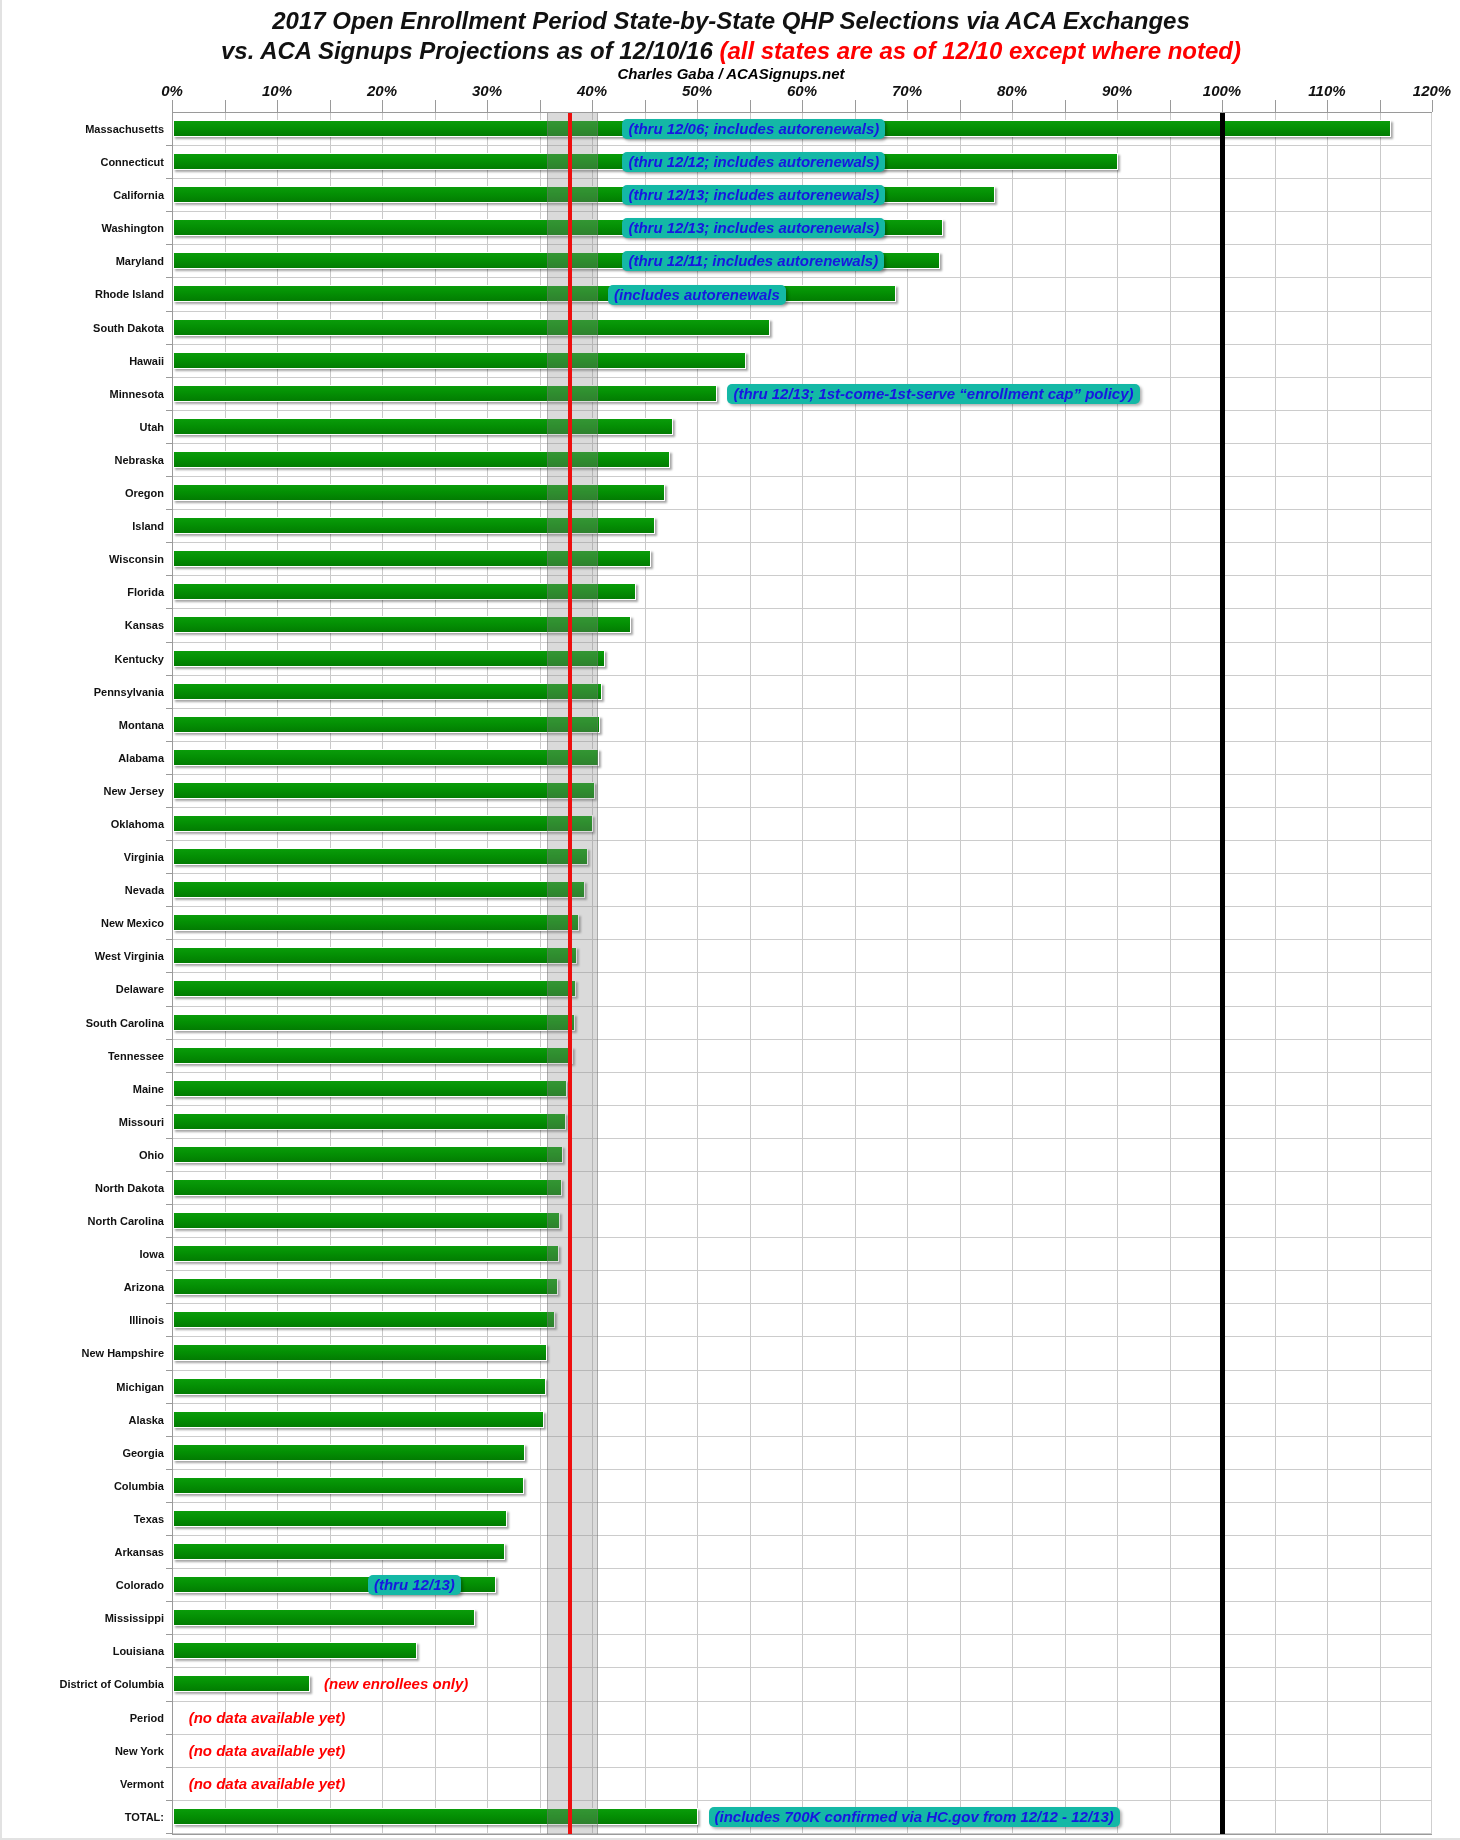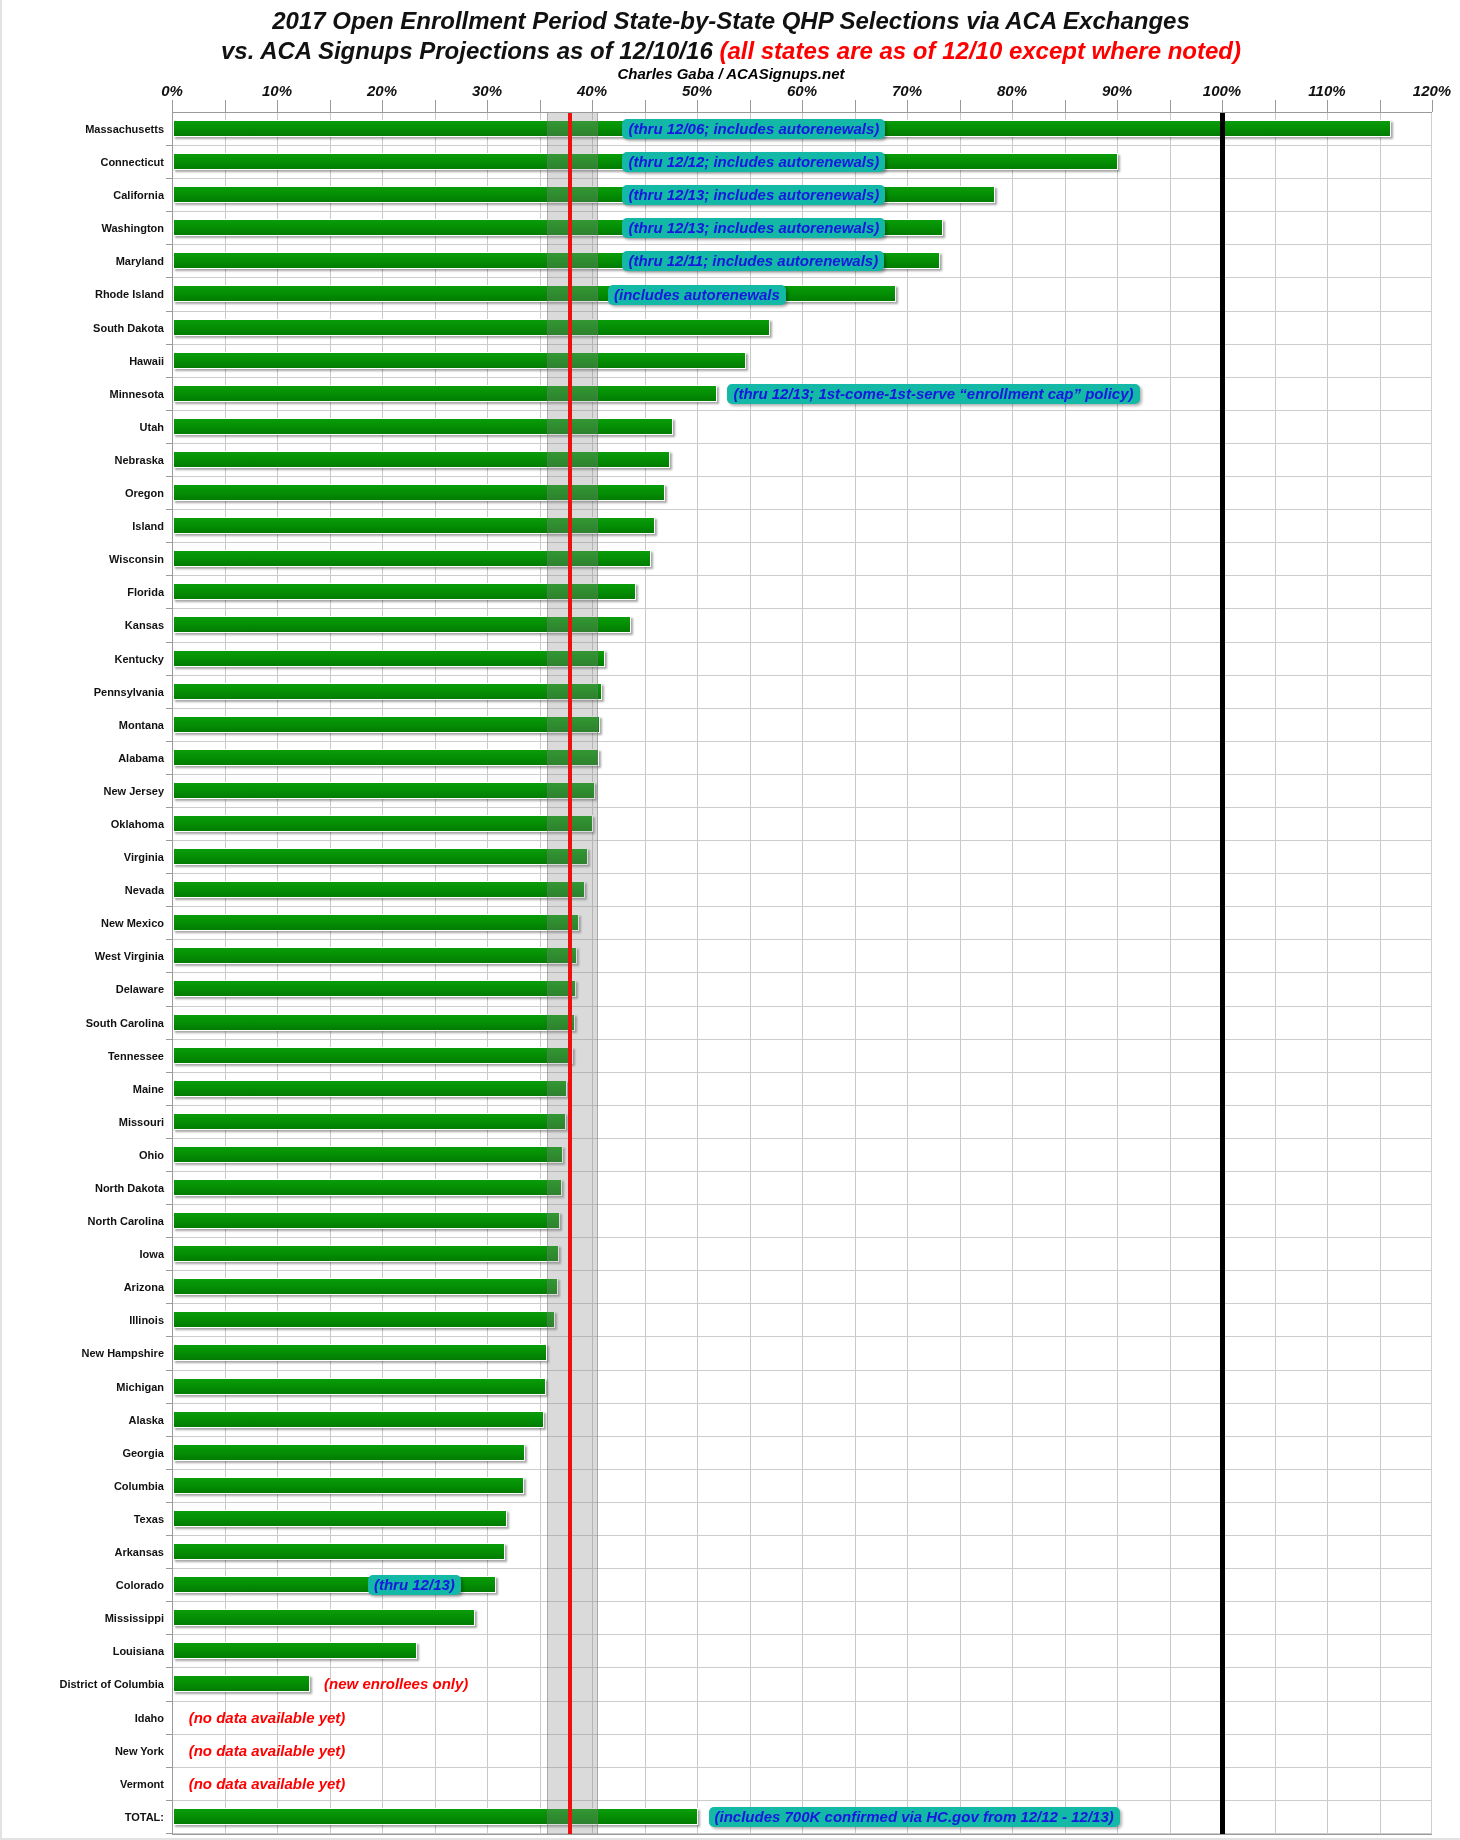--- a/index.html
+++ b/index.html
@@ -473,21 +473,21 @@
         </div>
         <div class="row">
           <div class="rlabel">District of Columbia</div>
           <div class="track">
             <div class="axis-dash"></div>
             <div class="bar" style="width: 136.5px;"></div>
             <div class="note red" style="left: 149.1px;">(new enrollees only)</div>
           </div>
         </div>
         <div class="row">
-          <div class="rlabel">Idaho</div>
+          <div class="rlabel">Period</div>
           <div class="track">
             <div class="axis-dash"></div>
             <div class="note red" style="left: 13.65px;">(no data available yet)</div>
           </div>
         </div>
         <div class="row">
           <div class="rlabel">New York</div>
           <div class="track">
             <div class="axis-dash"></div>
             <div class="note red" style="left: 13.65px;">(no data available yet)</div>

